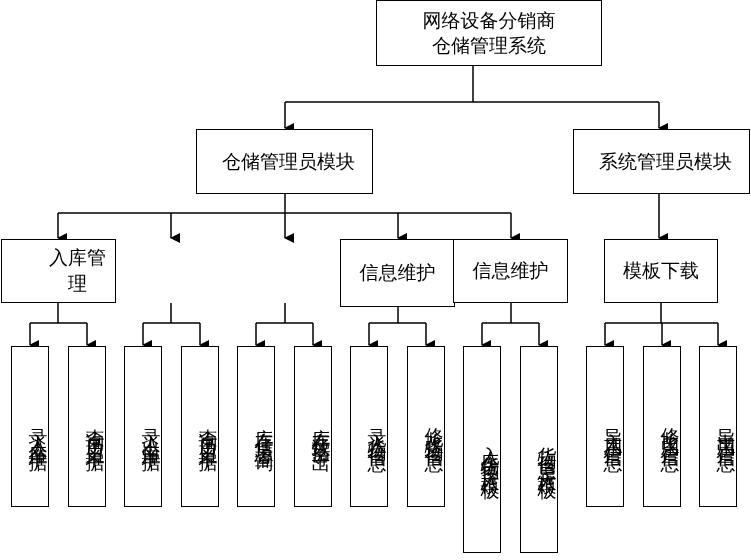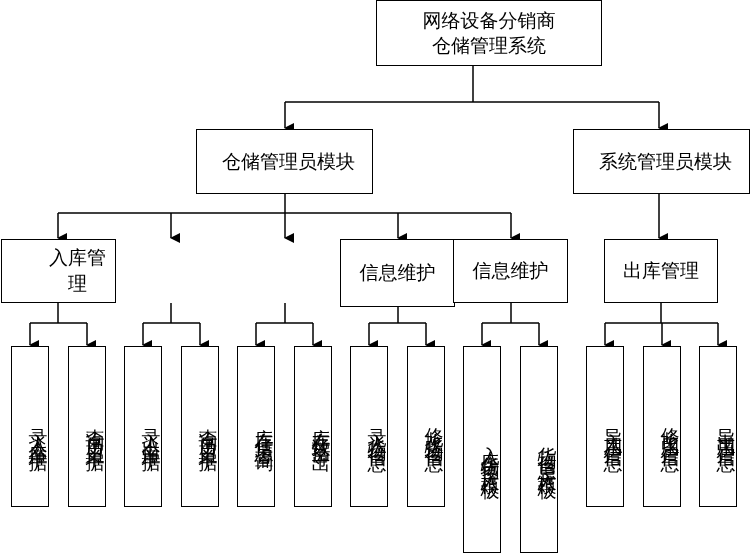--- a/index.html
+++ b/index.html
@@ -69,21 +69,21 @@
     <div>网络设备分销商</div>
     <div>仓储管理系统</div>
   </div>
 
   <div class="box mod" style="left:196px;top:129px;width:177px;height:65px;">仓储管理员模块</div>
   <div class="box mod" style="left:573px;top:129px;width:177px;height:65px;">系统管理员模块</div>
 
   <div class="box sub" style="left:1px;top:239px;width:115px;height:64px;padding-left:38px;">入库管理</div>
   <div class="box sub" style="left:340px;top:239px;width:115px;height:68px;">信息维护</div>
   <div class="box sub" style="left:453px;top:239px;width:115px;height:64px;">信息维护</div>
-  <div class="box sub" style="left:604px;top:239px;width:114px;height:64px;">出库管理</div>
+  <div class="box sub" style="left:604px;top:239px;width:114px;height:64px;">模板下载</div>
 
   <div class="box leaf" style="left:11px;top:346px;width:38px;height:161px;">录入入库单据</div>
   <div class="box leaf" style="left:68px;top:346px;width:38px;height:161px;">查询历史单据</div>
   <div class="box leaf" style="left:124px;top:346px;width:38px;height:161px;">录入出库单据</div>
   <div class="box leaf" style="left:181px;top:346px;width:38px;height:161px;">查询历史单据</div>
   <div class="box leaf" style="left:237px;top:346px;width:38px;height:161px;">库存信息查询</div>
   <div class="box leaf" style="left:294px;top:346px;width:38px;height:161px;">库存数据导出</div>
   <div class="box leaf" style="left:350px;top:346px;width:38px;height:161px;">录入货物信息</div>
   <div class="box leaf" style="left:407px;top:346px;width:38px;height:161px;">修改货物信息</div>
   <div class="box leaf" style="left:463px;top:346px;width:38px;height:207px;">入库货物导入模板</div>

